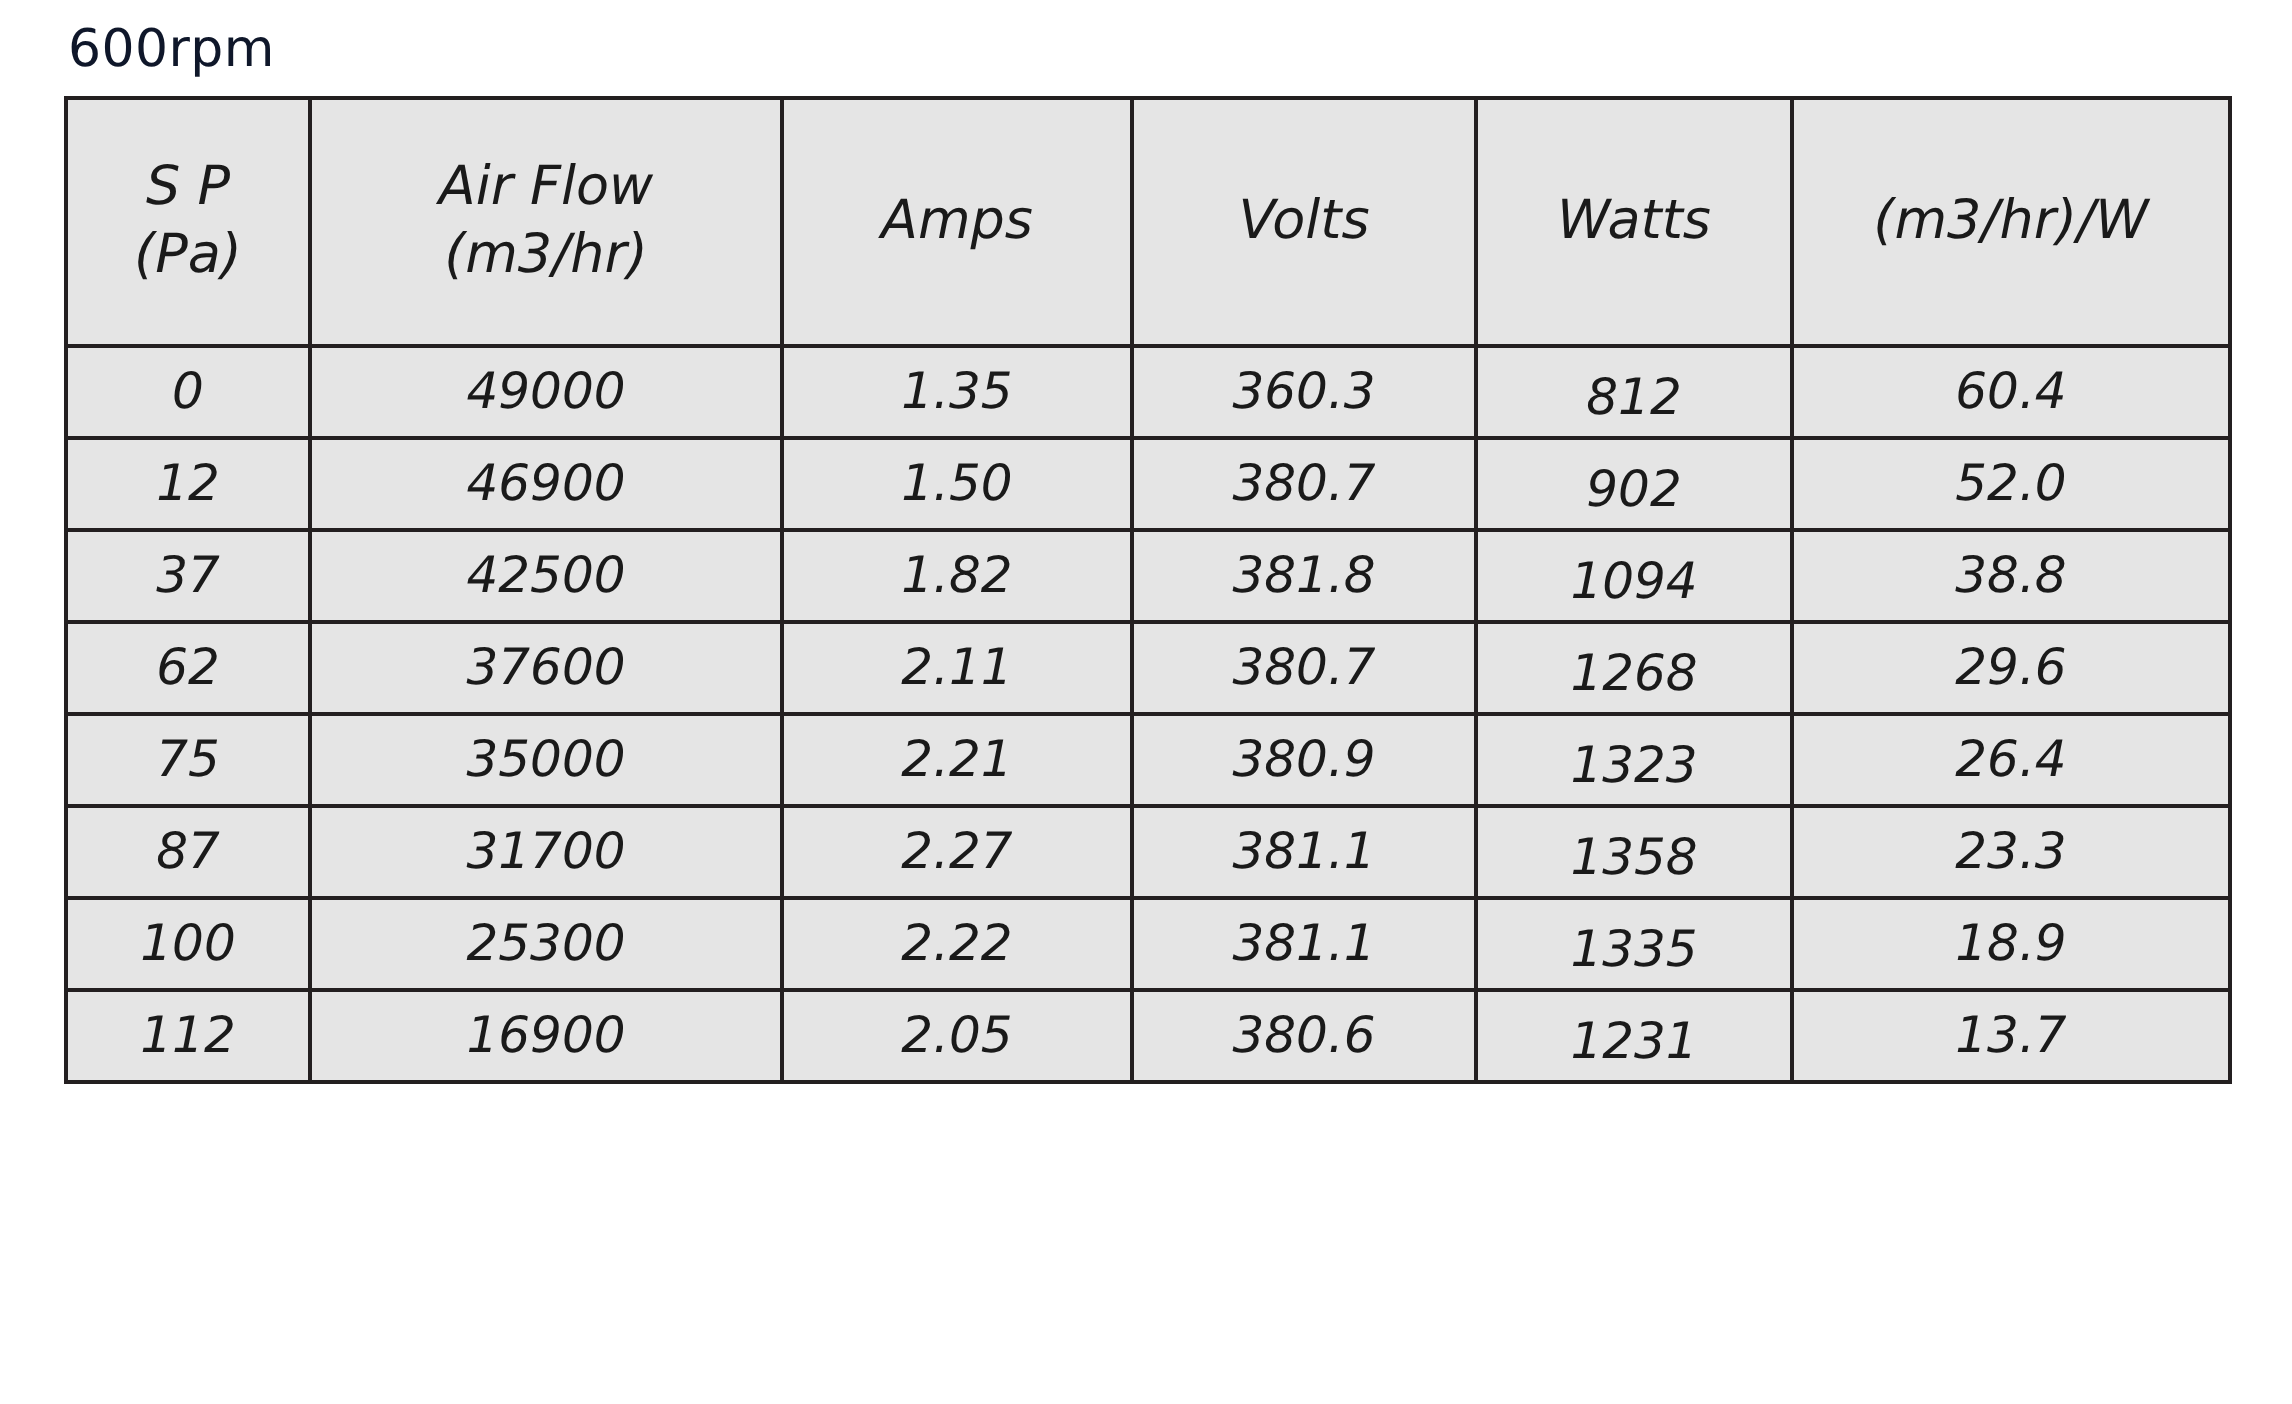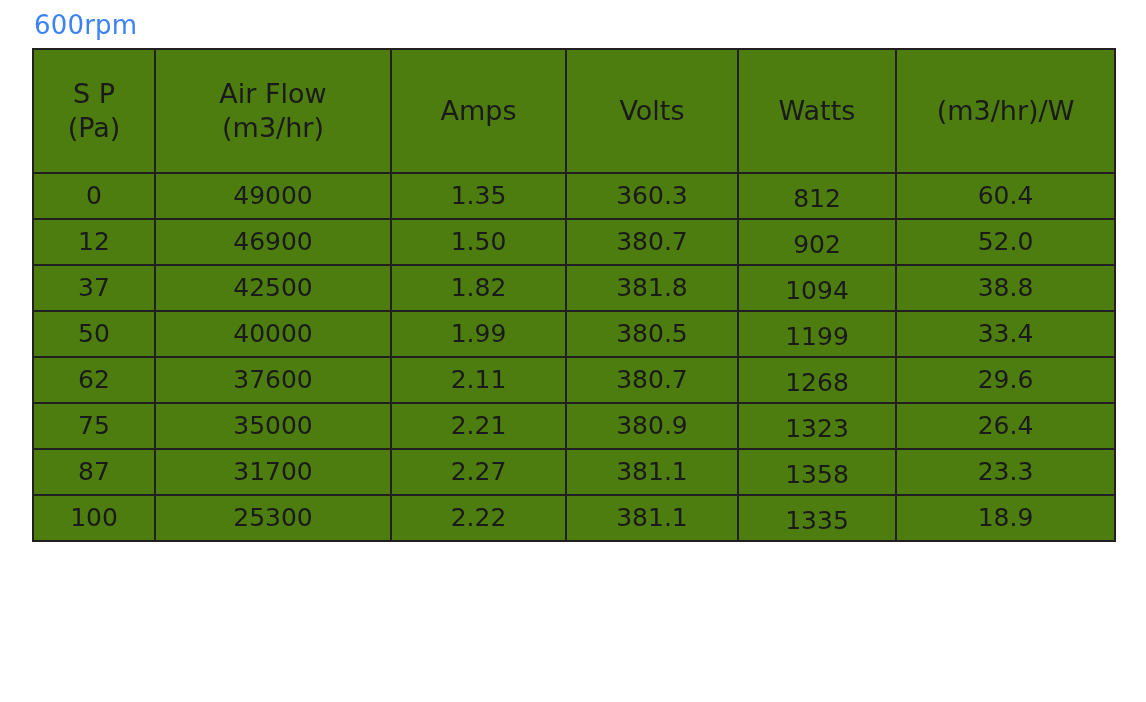--- a/index.html
+++ b/index.html
@@ -17,29 +17,30 @@
   .page {
     position: relative;
     width: 1146px;
     height: 702px;
     box-sizing: border-box;
     padding: 8px 28px 0 32px;
   }
   .caption {
     font-size: 26px;
     line-height: 34px;
-    color: #3b82f6;
+    color: #0f172a;
     margin: 0 0 6px 2px;
     letter-spacing: 0.2px;
   }
   table.data-table {
     border-collapse: collapse;
     table-layout: fixed;
     width: 1082px;
-    background: #4d7c0f;
+    background: #e5e5e5;
+    font-style: italic;
   }
   table.data-table th,
   table.data-table td {
     border: 2px solid #231f20;
     text-align: center;
     vertical-align: middle;
     font-weight: normal;
     color: #1a1a1a;
   }
   table.data-table thead th {
@@ -124,28 +125,20 @@
       </tr>
       <tr>
         <td>37</td>
         <td>42500</td>
         <td>1.82</td>
         <td>381.8</td>
         <td class="cell-watts">1094</td>
         <td>38.8</td>
       </tr>
       <tr>
-        <td>50</td>
-        <td>40000</td>
-        <td>1.99</td>
-        <td>380.5</td>
-        <td class="cell-watts">1199</td>
-        <td>33.4</td>
-      </tr>
-      <tr>
         <td>62</td>
         <td>37600</td>
         <td>2.11</td>
         <td>380.7</td>
         <td class="cell-watts">1268</td>
         <td>29.6</td>
       </tr>
       <tr>
         <td>75</td>
         <td>35000</td>
@@ -163,16 +156,24 @@
         <td>23.3</td>
       </tr>
       <tr>
         <td>100</td>
         <td>25300</td>
         <td>2.22</td>
         <td>381.1</td>
         <td class="cell-watts">1335</td>
         <td>18.9</td>
       </tr>
+      <tr>
+        <td>112</td>
+        <td>16900</td>
+        <td>2.05</td>
+        <td>380.6</td>
+        <td class="cell-watts">1231</td>
+        <td>13.7</td>
+      </tr>
     </tbody>
   </table>
 
 </div>
 
 </body></html>

